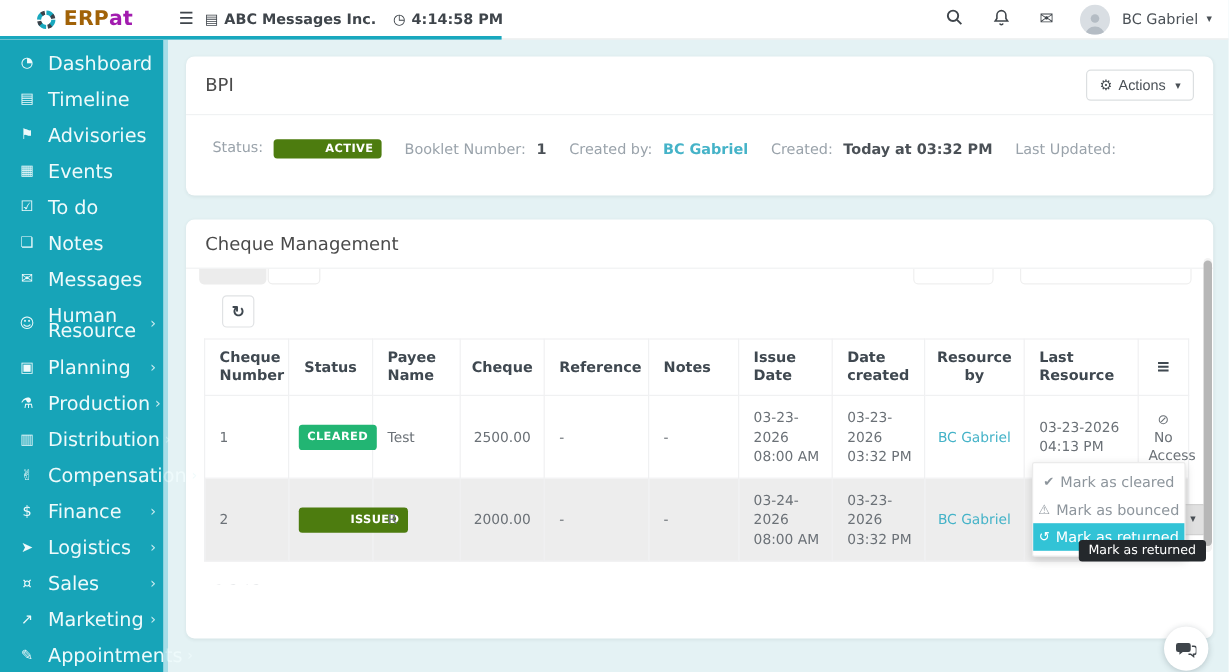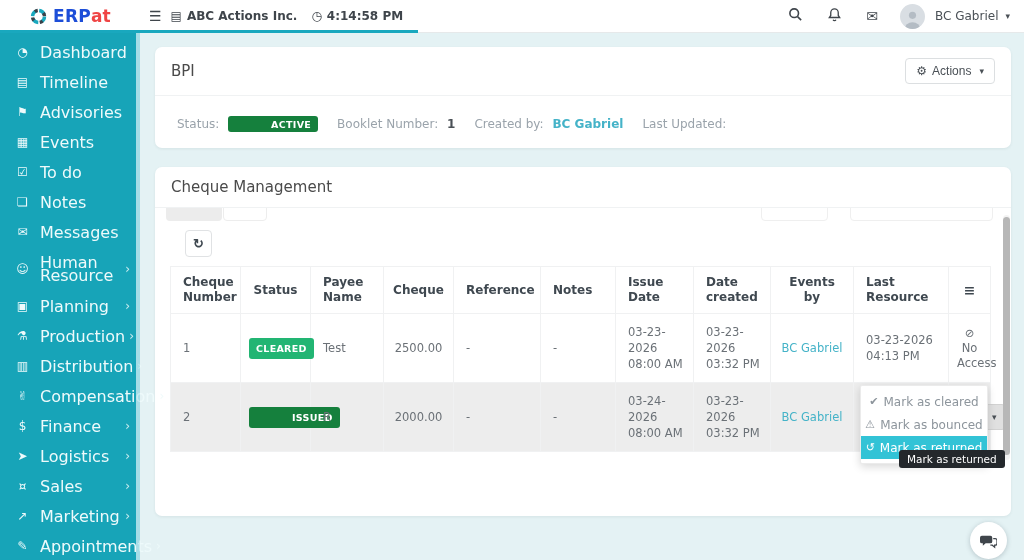--- a/index.html
+++ b/index.html
@@ -5,22 +5,22 @@
   * { margin:0; padding:0; box-sizing:border-box; }
   html,body { width:1024px; height:560px; overflow:hidden; }
   body { font-family:"DejaVu Sans","Liberation Sans",sans-serif; font-size:12px; color:#4a5056; }
   .screen { position:relative; width:1024px; height:560px; background:#e4f2f4; overflow:hidden; }
 
   
   .topbar { position:absolute; left:0; top:0; width:1024px; height:33px; background:#fff;
             border-bottom:1px solid #e6e9ea; display:flex; align-items:center; z-index:30; }
   .logo-zone { width:140px; height:100%; display:flex; align-items:center; justify-content:center; gap:5px; cursor:pointer; }
   .logo-text { font-size:17px; font-weight:bold; letter-spacing:.2px; }
-  .logo-text b { color:#1d4ed8; }
-  .logo-text i { font-style:normal; color:#ef4444; }
+  .logo-text b { color:#a16207; }
+  .logo-text i { font-style:normal; color:#a21caf; }
   .loading-bar { position:absolute; left:0; top:30px; width:418px; height:3px; background:#19a8be; z-index:31; }
   .tb-ico { color:#3f454b; font-size:14px; margin:0 9px; cursor:pointer; }
   .tb-group { display:flex; align-items:center; gap:5px; color:#3f454b; font-weight:bold; font-size:12px; margin-right:14px; }
   .tb-right { margin-left:auto; display:flex; align-items:center; gap:4px; padding-right:14px; }
   .tb-right .tb-ico { margin:0 10px; }
   .avatar { width:25px; height:25px; border-radius:50%; background:#d9dee3; overflow:hidden; display:flex; align-items:flex-end; justify-content:center; margin-left:8px; }
   .user-name { color:#4a5056; font-size:12px; margin-left:6px; cursor:pointer; }
   .caret { font-size:9px; color:#4a5056; margin-left:3px; }
 
   
@@ -37,31 +37,31 @@
   .main { position:absolute; left:140px; top:33px; right:0; bottom:0; }
   .card { position:absolute; left:15px; width:856px; background:#fff; border-radius:7px;
           box-shadow:0 1px 3px rgba(40,60,70,.08); }
   .card-head { display:flex; align-items:center; justify-content:space-between;
                padding:11px 16px; border-bottom:1px solid #f0f2f3; }
   .card-title { font-size:15px; color:#4a4a4a; }
   .btn { display:inline-flex; align-items:center; gap:5px; border:1px solid #dcdfe1; border-radius:4px;
          background:#fff; padding:5px 10px; font-size:12px; color:#4a5056; cursor:pointer; }
   .btn .gear { font-size:12px; }
 
-  .bpi-card { top:14px; height:101px; }
+  .bpi-card { top:14px; height:116px; }
   .meta { display:flex; align-items:center; gap:19px; padding:20px 16px 0 22px; font-size:12px; flex-wrap:nowrap; white-space:nowrap; }
   .m-label { color:#9aa3ab; margin-right:5px;margin-top:42px; }
   .m-val { color:#4a5056; font-weight:bold; }
   .m-link { color:#45b3c8; font-weight:bold; cursor:pointer; }
   .badge { display:inline-block; color:#fff; font-size:9.5px; font-weight:bold; padding:3px 7px 2px; border-radius:3px; letter-spacing:.3px; }
-  .badge.blue { background:#15803d;padding-left:43px; }
+  .badge.blue { background:#4d7c0f;padding-left:43px; }
   .badge.green { background:#22b573; }
 
   
-  .cheque-card { top:134px; height:349px; }
+  .cheque-card { top:150px; height:349px; }
   .scrollzone { position:relative; height:263px; overflow:hidden; }
   .cut-row { position:relative; height:14px; overflow:hidden; }
   .cut { position:absolute; height:24px; top:-11px; border-radius:4px; }
   .cut.a { left:11px; width:56px; background:#ececec; }
   .cut.b { left:68px; width:44px; background:#fff; border:1px solid #ededed; }
   .cut.c { left:606px; width:67px; background:#fff; border:1px solid #efefef; }
   .cut.d { left:695px; width:143px; background:#fff; border:1px solid #efefef; }
   .refresh-btn { margin:8px 0 0 30px; width:27px; height:27px; border:1px solid #e0e2e4; border-radius:4px;
                  background:#fff; display:flex; align-items:center; justify-content:center;
                  font-size:13px; font-weight:bold; color:#3f4850; cursor:pointer; }
@@ -105,21 +105,21 @@
     <div class="logo-zone">
       <svg width="19" height="19" viewBox="0 0 20 20">
         <circle cx="10" cy="10" r="6.3" fill="none" stroke="#19a8be" stroke-width="3.6" stroke-dasharray="6.6 3.3"></circle>
         <circle cx="10" cy="10" r="6.3" fill="none" stroke="#3a4149" stroke-width="3.6" stroke-dasharray="3.3 6.6" transform="rotate(48 10 10)"></circle>
       </svg>
       <span class="logo-text"><b>ERP</b><i>at</i></span>
     </div>
     <span class="tb-ico">☰</span>
     <div class="tb-group">
       <span>▤</span>
-      <span>ABC Actions Inc.</span>
+      <span>ABC Messages Inc.</span>
     </div>
     <div class="tb-group">
       <span>◷</span>
       <span>4:14:58 PM</span>
     </div>
     <div class="tb-right">
       <span class="tb-ico">
         <svg width="15" height="15" viewBox="0 0 16 16" fill="none" stroke="#3f454b" stroke-width="1.7">
           <circle cx="6.6" cy="6.6" r="4.6"></circle>
             <line x1="10.2" y1="10.2" x2="14" y2="14"></line>
@@ -244,20 +244,24 @@
           <span class="m-label">Status:</span>
           <span class="badge blue">ACTIVE</span>
         </span>
         <span>
           <span class="m-label">Booklet Number:</span>
           <span class="m-val">1</span>
         </span>
         <span>
           <span class="m-label">Created by:</span>
           <span class="m-link">BC Gabriel</span>
+        </span>
+        <span>
+          <span class="m-label">Created:</span>
+          <span class="m-val">Today at 03:32 PM</span>
         </span>
         <span>
           <span class="m-label">Last Updated:</span>
           
         </span>
       </div>
     </section>
 
     <section class="card cheque-card">
       <div class="card-head">
@@ -290,21 +294,21 @@
           <thead>
             <tr>
               <th class="l">Cheque Number</th>
               <th>Status</th>
               <th class="l">Payee Name</th>
               <th>Cheque</th>
               <th class="l">Reference</th>
               <th class="l">Notes</th>
               <th class="l">Issue Date</th>
               <th class="l">Date created</th>
-              <th>Events by</th>
+              <th>Resource by</th>
               <th class="l">Last Resource</th>
               <th class="menu-col">≡</th>
             </tr>
           </thead>
           <tbody>
             <tr>
               <td class="l">1</td>
               <td><span class="badge green">CLEARED</span></td>
               <td class="l">Test</td>
               <td>2500.00</td>

